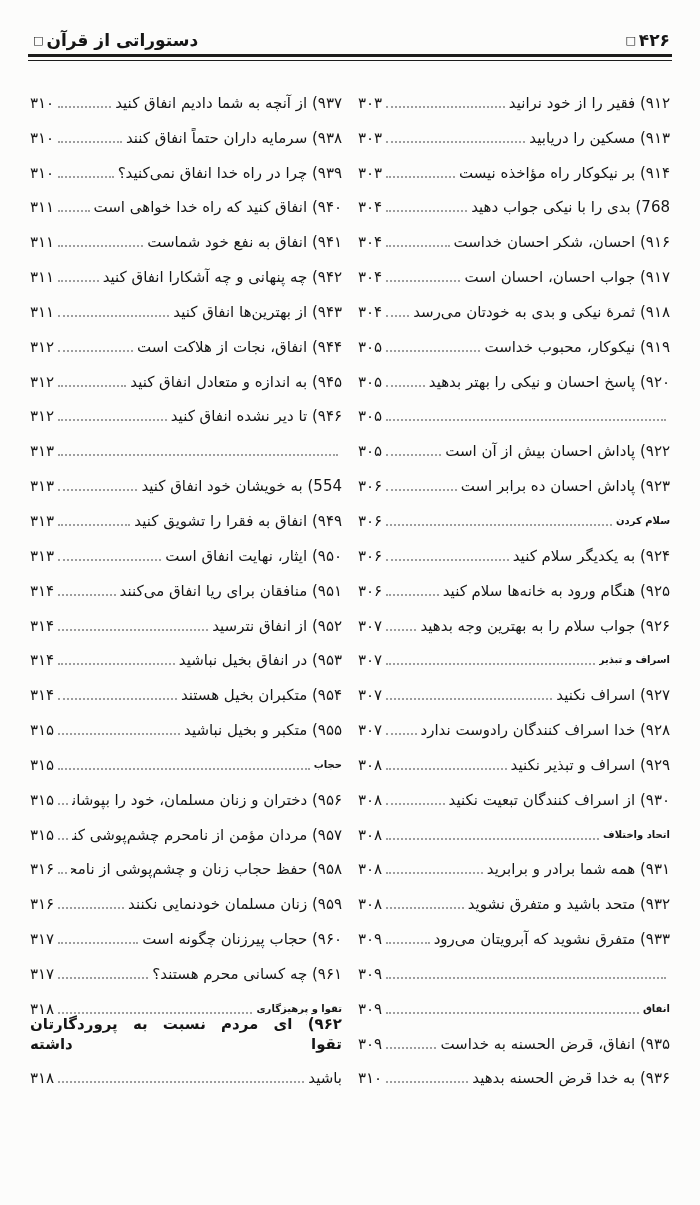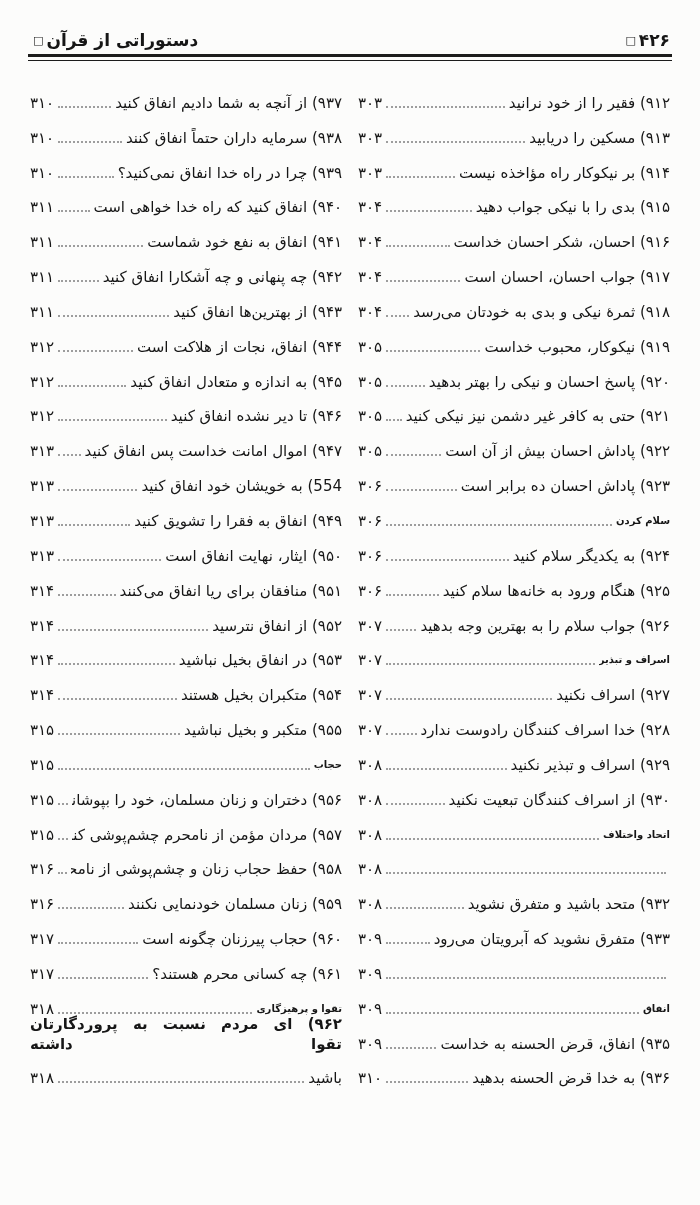--- a/index.html
+++ b/index.html
@@ -110,21 +110,21 @@
           <span class="label">۹۱۳) مسکین را دریابید</span>
           <span class="leader"></span>
           <span class="pg">۳۰۳</span>
         </div>
         <div class="toc-row">
           <span class="label">۹۱۴) بر نیکوکار راه مؤاخذه نیست</span>
           <span class="leader"></span>
           <span class="pg">۳۰۳</span>
         </div>
         <div class="toc-row">
-          <span class="label">۹۱۵) بدی را با نیکی جواب دهید</span>
+          <span class="label">768) بدی را با نیکی جواب دهید</span>
           <span class="leader"></span>
           <span class="pg">۳۰۴</span>
         </div>
         <div class="toc-row">
           <span class="label">۹۱۶) احسان، شکر احسان خداست</span>
           <span class="leader"></span>
           <span class="pg">۳۰۴</span>
         </div>
         <div class="toc-row">
           <span class="label">۹۱۷) جواب احسان، احسان است</span>
@@ -140,21 +140,20 @@
           <span class="label">۹۱۹) نیکوکار، محبوب خداست</span>
           <span class="leader"></span>
           <span class="pg">۳۰۵</span>
         </div>
         <div class="toc-row">
           <span class="label">۹۲۰) پاسخ احسان و نیکی را بهتر بدهید</span>
           <span class="leader"></span>
           <span class="pg">۳۰۵</span>
         </div>
         <div class="toc-row">
-          <span class="label">۹۲۱) حتی به کافر غیر دشمن نیز نیکی کنید</span>
           <span class="leader"></span>
           <span class="pg">۳۰۵</span>
         </div>
         <div class="toc-row">
           <span class="label">۹۲۲) پاداش احسان بیش از آن است</span>
           <span class="leader"></span>
           <span class="pg">۳۰۵</span>
         </div>
         <div class="toc-row">
           <span class="label">۹۲۳) پاداش احسان ده برابر است</span>
@@ -205,20 +204,21 @@
           <span class="label">۹۳۰) از اسراف کنندگان تبعیت نکنید</span>
           <span class="leader"></span>
           <span class="pg">۳۰۸</span>
         </div>
         <div class="toc-row section">
           <span class="label">اتحاد واختلاف</span>
           <span class="leader"></span>
           <span class="pg">۳۰۸</span>
         </div>
         <div class="toc-row">
+          <span class="label">۹۳۱) همه شما برادر و برابرید</span>
           <span class="leader"></span>
           <span class="pg">۳۰۸</span>
         </div>
         <div class="toc-row">
           <span class="label">۹۳۲) متحد باشید و متفرق نشوید</span>
           <span class="leader"></span>
           <span class="pg">۳۰۸</span>
         </div>
         <div class="toc-row">
           <span class="label">۹۳۳) متفرق نشوید که آبرویتان می‌رود</span>
@@ -290,21 +290,20 @@
           <span class="label">۹۴۵) به اندازه و متعادل انفاق کنید</span>
           <span class="leader"></span>
           <span class="pg">۳۱۲</span>
         </div>
         <div class="toc-row">
           <span class="label">۹۴۶) تا دیر نشده انفاق کنید</span>
           <span class="leader"></span>
           <span class="pg">۳۱۲</span>
         </div>
         <div class="toc-row">
-          <span class="label">۹۴۷) اموال امانت خداست پس انفاق کنید</span>
           <span class="leader"></span>
           <span class="pg">۳۱۳</span>
         </div>
         <div class="toc-row">
           <span class="label">554) به خویشان خود انفاق کنید</span>
           <span class="leader"></span>
           <span class="pg">۳۱۳</span>
         </div>
         <div class="toc-row">
           <span class="label">۹۴۹) انفاق به فقرا را تشویق کنید</span>

